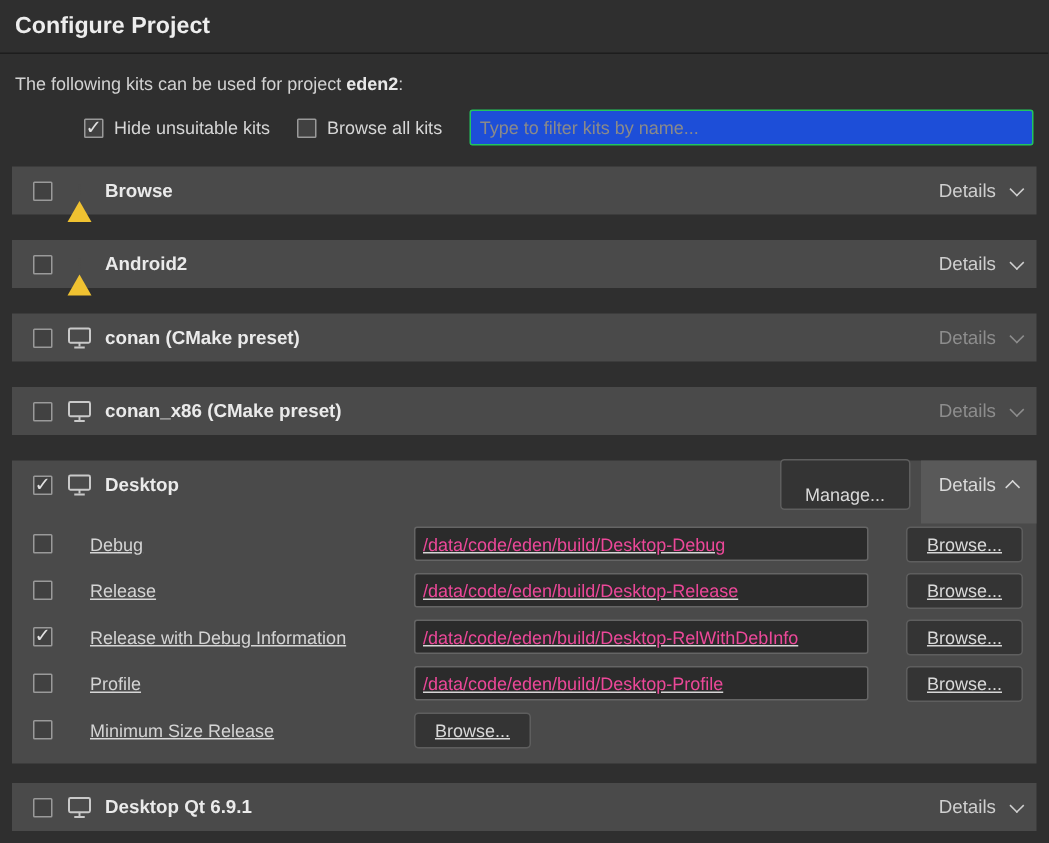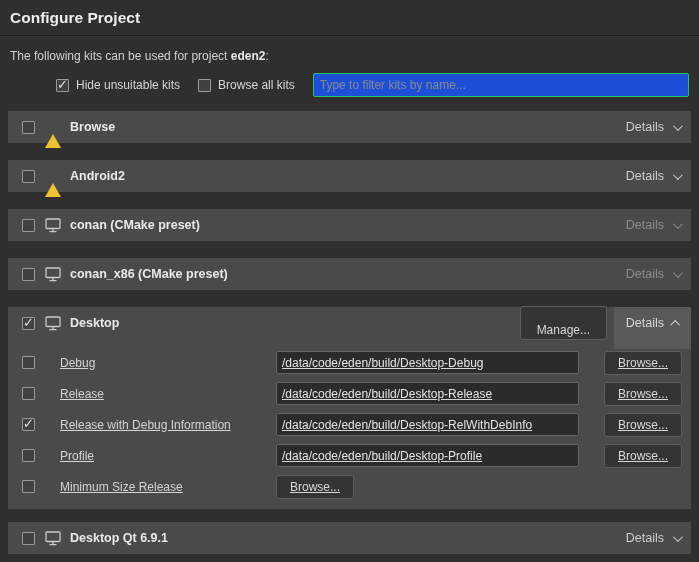--- a/index.html
+++ b/index.html
@@ -74,21 +74,21 @@
   }
   .manage-btn { height: 26px; margin-right: 84px; padding: 16px 16px; }
 
   .config-row {
     display: grid; grid-template-columns: 13px 191px 1fr 78px;
     column-gap: 25px; align-items: center; height: 31px; padding: 0 9px 0 14px; text-decoration: underline;
   }
   .config-label { color: #d4d4d4; white-space: nowrap; overflow: hidden; }
   .path-field {
     height: 23px; background: #2b2b2b; border: 1px solid #656565; border-radius: 2px;
-    color: #e5e5e5; display: flex; align-items: center; padding: 0 5px;
+    color: #ec4899; display: flex; align-items: center; padding: 0 5px;
     white-space: nowrap; overflow: hidden; cursor: text;
   }
   .path-field.focused { border-color: #3e7cc0; }
   .caret { display: inline-block; width: 1px; height: 14px; background: #dcdcdc; }
   .browse-btn { width: 78px; padding: 0; }
 </style>
 </head>
 <body>
 
 <div class="header">

